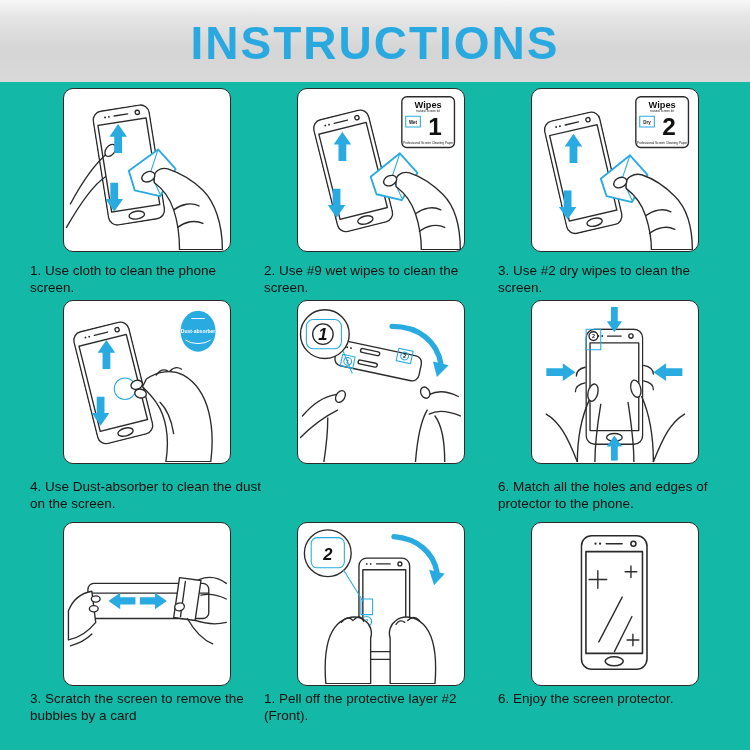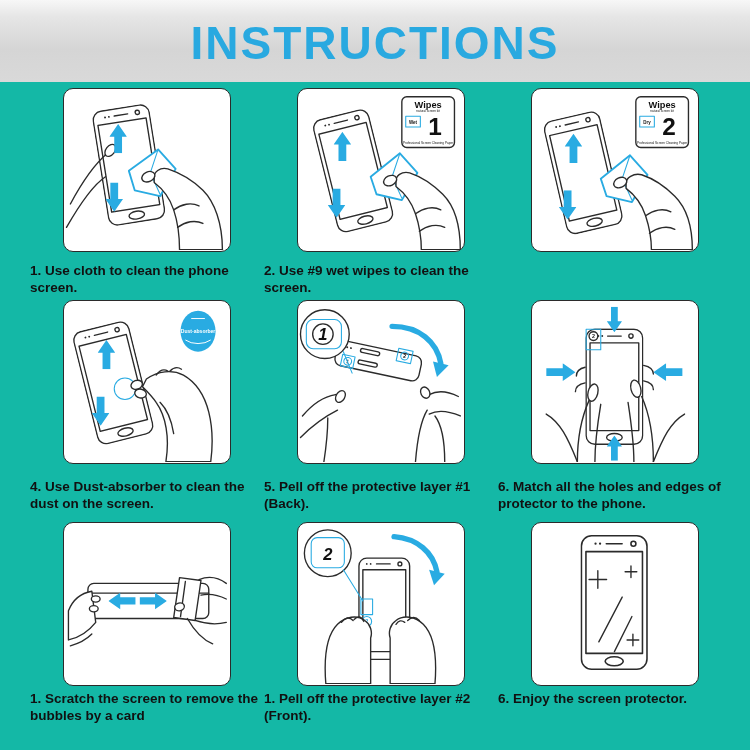--- a/index.html
+++ b/index.html
@@ -5,21 +5,21 @@
   html,body{margin:0;padding:0;background:#fff;}
   .page{position:relative;width:750px;height:750px;background:#14b8a6;
         font-family:"Liberation Sans",sans-serif;overflow:hidden;}
   .banner{position:absolute;left:0;top:0;width:750px;height:82px;
           background:linear-gradient(180deg,#f7f7f7 0%,#e6e6e6 20%,#d5d5d5 60%,#d9d9d9 100%);
           display:flex;align-items:center;justify-content:center;}
   .banner h1{margin:0;padding-top:4px;font-size:46px;font-weight:800;letter-spacing:2px;color:#29a9e0;}
   .panel{position:absolute;width:168px;height:164px;border:1.6px solid #2b2b2b;border-radius:10px;background:#fff;box-sizing:border-box;}
   .c1{left:63px}.c2{left:297px}.c3{left:531px}
   .r1{top:88px}.r2{top:300px}.r3{top:522px}
-  .cap{position:absolute;width:232px;font-size:13.5px;line-height:1.24;color:#111;font-weight:bold;}
+  .cap{position:absolute;width:232px;font-size:13.5px;line-height:1.24;color:#111;}
   .x1{left:30px}.x2{left:264px}.x3{left:498px}
   .y1{top:263px}.y2{top:479px}.y3{top:691px}
   svg.art{width:164.8px;height:160.8px;display:block;}
   .ln{stroke:#2b2b2b;fill:none;stroke-width:1.4;stroke-linejoin:round;stroke-linecap:round;}
   .lnw{stroke:#2b2b2b;fill:#fff;stroke-width:1.4;stroke-linejoin:round;stroke-linecap:round;}
   .cyt{stroke:#29abe2;fill:none;stroke-width:1.1;stroke-linejoin:round;stroke-linecap:round;}
   .cyf{fill:#29abe2;stroke:none;}
   .cyw{stroke:#29abe2;fill:#fff;stroke-width:1.9;stroke-linejoin:round;}
   .cstk{stroke:#29abe2;fill:none;stroke-width:5.5;stroke-linecap:round;}
   text{font-family:"Liberation Sans",sans-serif;fill:#111;}
@@ -130,20 +130,21 @@
         <rect x="106" y="8" width="54" height="52" rx="5" class="lnw"></rect>
         <text class="t-title" x="133" y="19" text-anchor="middle">Wipes</text>
         <text class="t-tiny" x="133" y="24" text-anchor="middle">natural screen kit</text>
         <rect x="110" y="28" width="15" height="11" class="cyt" fill="#fff"></rect>
         <text class="t-small" x="117.5" y="35.8" text-anchor="middle">Dry</text>
         <text class="t-big" x="140" y="47" text-anchor="middle">2</text>
         <text class="t-tiny" x="133" y="56" text-anchor="middle">Professional Screen Cleaning Paper</text>
       </g>
     </svg>
   </div>
+  <div class="cap x3 y1">3. Use #2 dry wipes to clean the screen.</div>
 
   <div class="panel c1 r2">
     <svg class="art" viewBox="0 0 168 165">
       <use href="#sym-phone" width="60" height="120" transform="translate(20,24) rotate(-14 30 60)"></use>
       <use href="#sym-arrow" width="18" height="30" transform="translate(34,40)"></use>
       <use href="#sym-arrow" width="18" height="30" transform="translate(28,98) rotate(180 9 15)"></use>
       <circle cx="62" cy="90" r="11" class="cyt"></circle>
       <g>
         <path class="lnw" d="M84,80 C96,72 110,70 122,76 C136,84 144,98 148,114 C152,130 152,150 150,165 L104,165 C108,140 104,118 94,104 C90,98 84,92 80,88 Z"></path>
         <ellipse class="lnw" cx="74" cy="86" rx="6" ry="4.5" transform="rotate(-20 74 86)"></ellipse>
@@ -200,21 +201,20 @@
       </g>
       <g>
         <path class="ln" d="M164,98 C152,92 142,92 134,96"></path>
         <path class="ln" d="M166,118 C152,112 142,112 134,116"></path>
         <ellipse class="lnw" cx="130" cy="94" rx="4.5" ry="6" transform="rotate(-25 130 94)"></ellipse>
         <path class="ln" d="M120,165 C122,140 126,122 132,112"></path>
         <path class="ln" d="M150,165 C150,142 146,126 140,118"></path>
       </g>
     </svg>
   </div>
-  <div class="cap x2 y2">5. Pell off the protective layer #1 (Back).</div>
 
   <div class="panel c3 r2">
     <svg class="art" viewBox="0 0 168 165">
       <use href="#sym-phone" width="60" height="120" transform="translate(54,28)"></use>
       <g>
         <rect x="55" y="29" width="15" height="21" class="cyt" fill="none"></rect>
         <circle cx="62.5" cy="36" r="4.5" class="lnw"></circle>
         <text class="t-tag" x="62.5" y="38" text-anchor="middle">2</text>
       </g>
       <use href="#sym-arrow" width="18" height="26" transform="translate(75,6) rotate(180 9 13)"></use>
@@ -261,21 +261,21 @@
       </g>
       <g>
         <path class="ln" d="M138,58 C148,54 158,56 166,62"></path>
         <path class="ln" d="M140,74 C150,72 158,74 166,78"></path>
         <path class="ln" d="M134,100 C146,104 158,104 166,102"></path>
         <ellipse class="lnw" cx="118" cy="86" rx="5" ry="4" transform="rotate(-15 118 86)"></ellipse>
         <path class="ln" d="M126,98 C134,112 142,120 152,124"></path>
       </g>
     </svg>
   </div>
-  <div class="cap x1 y3">1. Scratch the screen to remove the bubbles by a card</div>
+  <div class="cap x1 y3">3. Scratch the screen to remove the bubbles by a card</div>
 
   <div class="panel c2 r3">
     <svg class="art" viewBox="0 0 168 165">
       <g>
         <rect x="62" y="36" width="52" height="104" rx="8" class="lnw"></rect>
         <rect x="66" y="48" width="44" height="84" class="ln"></rect>
         <line x1="80" y1="42" x2="94" y2="42" class="ln" stroke-width="2.2"></line>
         <circle cx="104" cy="42" r="2" class="ln"></circle>
         <circle cx="70" cy="42" r="0.9" fill="#2b2b2b"></circle>
         <circle cx="74" cy="42" r="0.9" fill="#2b2b2b"></circle>

